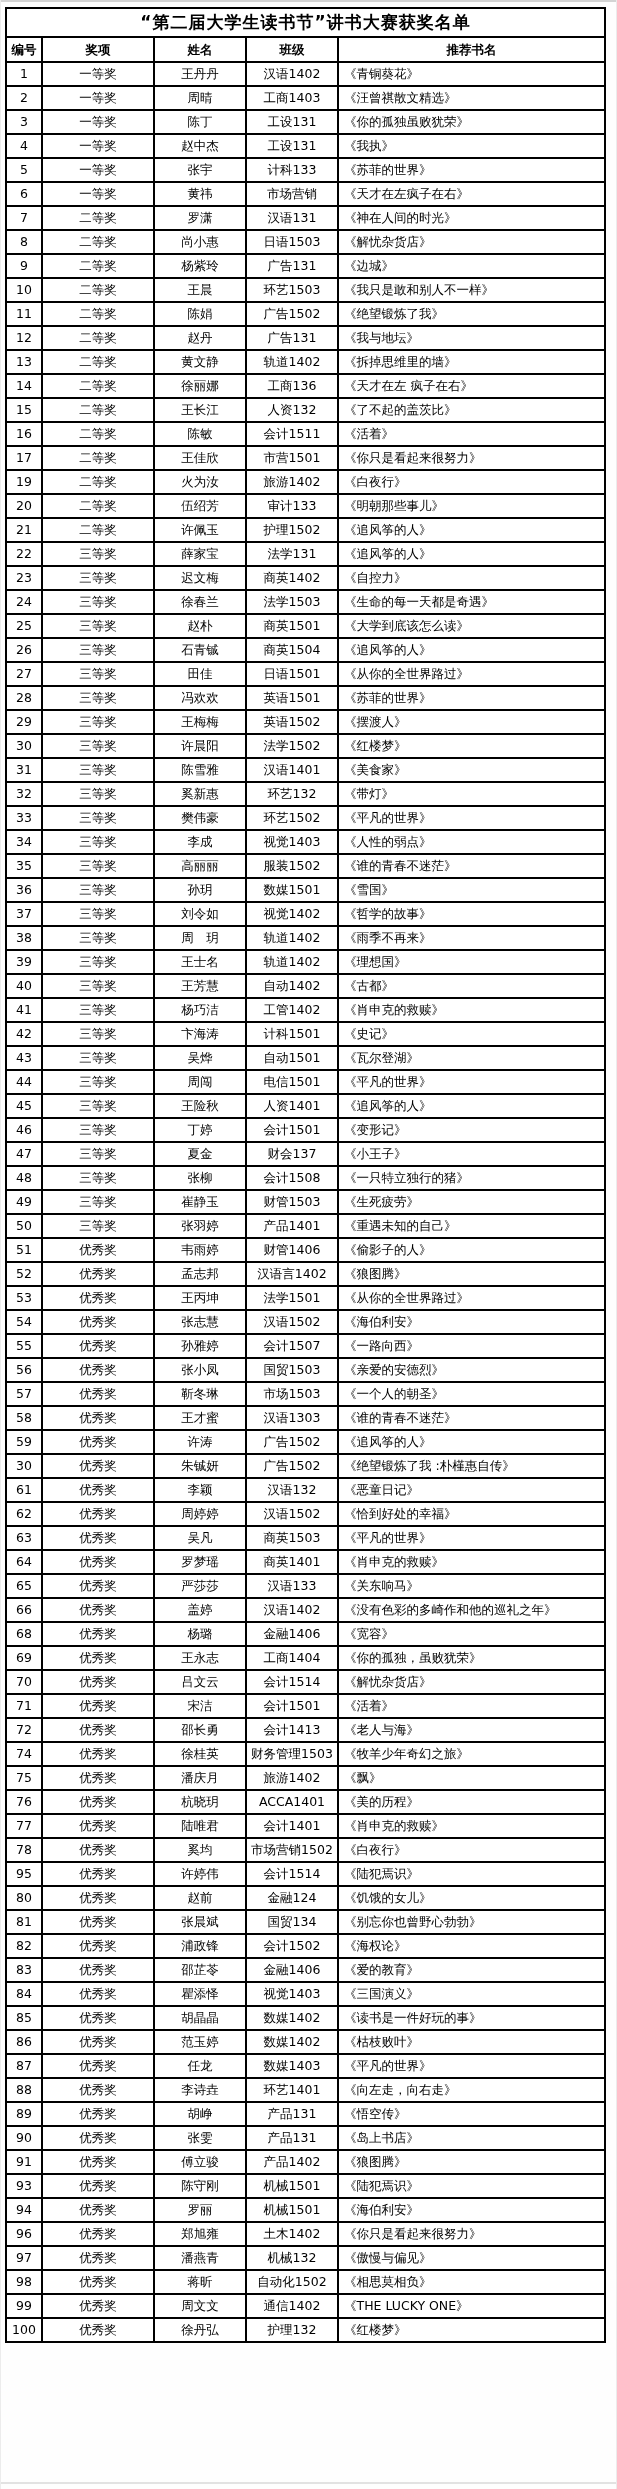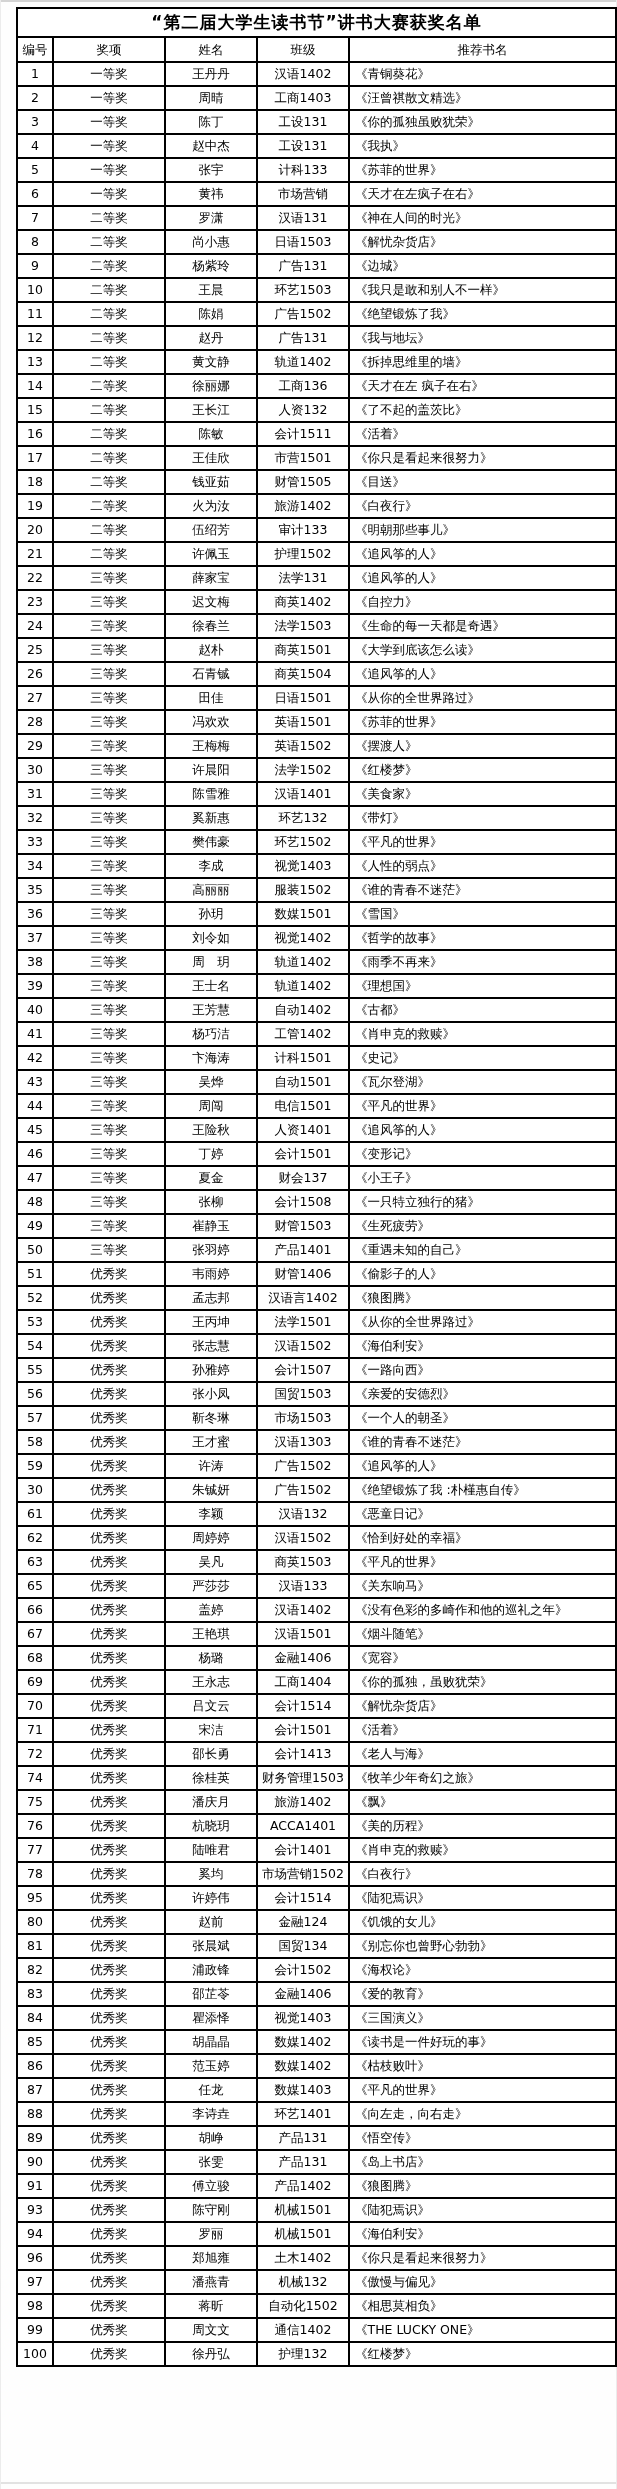--- a/index.html
+++ b/index.html
@@ -26,21 +26,21 @@
   .page-bottom-edge {
     position: absolute;
     top: 2482px; left: 0; right: 0;
     height: 2px;
     background: #e2e2e2;
   }
   table.awards {
     border-collapse: collapse;
     table-layout: fixed;
     position: absolute;
-    left: 15px;
+    left: 4px;
     top: 7px;
     width: 599px;
     background: #ffffff;
   }
   table.awards th, table.awards td {
     border: 2px solid #000000;
     padding: 0 2px;
     height: 22px;
     font-size: 12.5px;
     line-height: 1.1;
@@ -50,21 +50,21 @@
     white-space: nowrap;
     overflow: hidden;
   }
   table.awards .title-cell {
     font-size: 17px;
     font-weight: bold;
     height: 27px;
     letter-spacing: 1px;
   }
   table.awards thead th.colhead {
-    font-weight: normal;
+    font-weight: bold;
     height: 23px;
   }
   table.awards td.book {
     text-align: left;
     padding-left: 5px;
   }
   col.c-id    { width: 36px; }
   col.c-award { width: 112px; }
   col.c-name  { width: 92px; }
   col.c-class { width: 92px; }
@@ -210,27 +210,20 @@
           <td class="book">《活着》</td>
         </tr>
         <tr>
           <td>17</td>
           <td>二等奖</td>
           <td>王佳欣</td>
           <td>市营1501</td>
           <td class="book">《你只是看起来很努力》</td>
         </tr>
         <tr>
-          <td>18</td>
-          <td>二等奖</td>
-          <td>钱亚茹</td>
-          <td>财管1505</td>
-          <td class="book">《目送》</td>
-        </tr>
-        <tr>
           <td>19</td>
           <td>二等奖</td>
           <td>火为汝</td>
           <td>旅游1402</td>
           <td class="book">《白夜行》</td>
         </tr>
         <tr>
           <td>20</td>
           <td>二等奖</td>
           <td>伍绍芳</td>
@@ -532,39 +525,39 @@
           <td class="book">《恰到好处的幸福》</td>
         </tr>
         <tr>
           <td>63</td>
           <td>优秀奖</td>
           <td>吴凡</td>
           <td>商英1503</td>
           <td class="book">《平凡的世界》</td>
         </tr>
         <tr>
+          <td>64</td>
+          <td>优秀奖</td>
+          <td>罗梦瑶</td>
+          <td>商英1401</td>
+          <td class="book">《肖申克的救赎》</td>
+        </tr>
+        <tr>
           <td>65</td>
           <td>优秀奖</td>
           <td>严莎莎</td>
           <td>汉语133</td>
           <td class="book">《关东响马》</td>
         </tr>
         <tr>
           <td>66</td>
           <td>优秀奖</td>
           <td>盖婷</td>
           <td>汉语1402</td>
           <td class="book">《没有色彩的多崎作和他的巡礼之年》</td>
-        </tr>
-        <tr>
-          <td>67</td>
-          <td>优秀奖</td>
-          <td>王艳琪</td>
-          <td>汉语1501</td>
-          <td class="book">《烟斗随笔》</td>
         </tr>
         <tr>
           <td>68</td>
           <td>优秀奖</td>
           <td>杨璐</td>
           <td>金融1406</td>
           <td class="book">《宽容》</td>
         </tr>
         <tr>
           <td>69</td>

